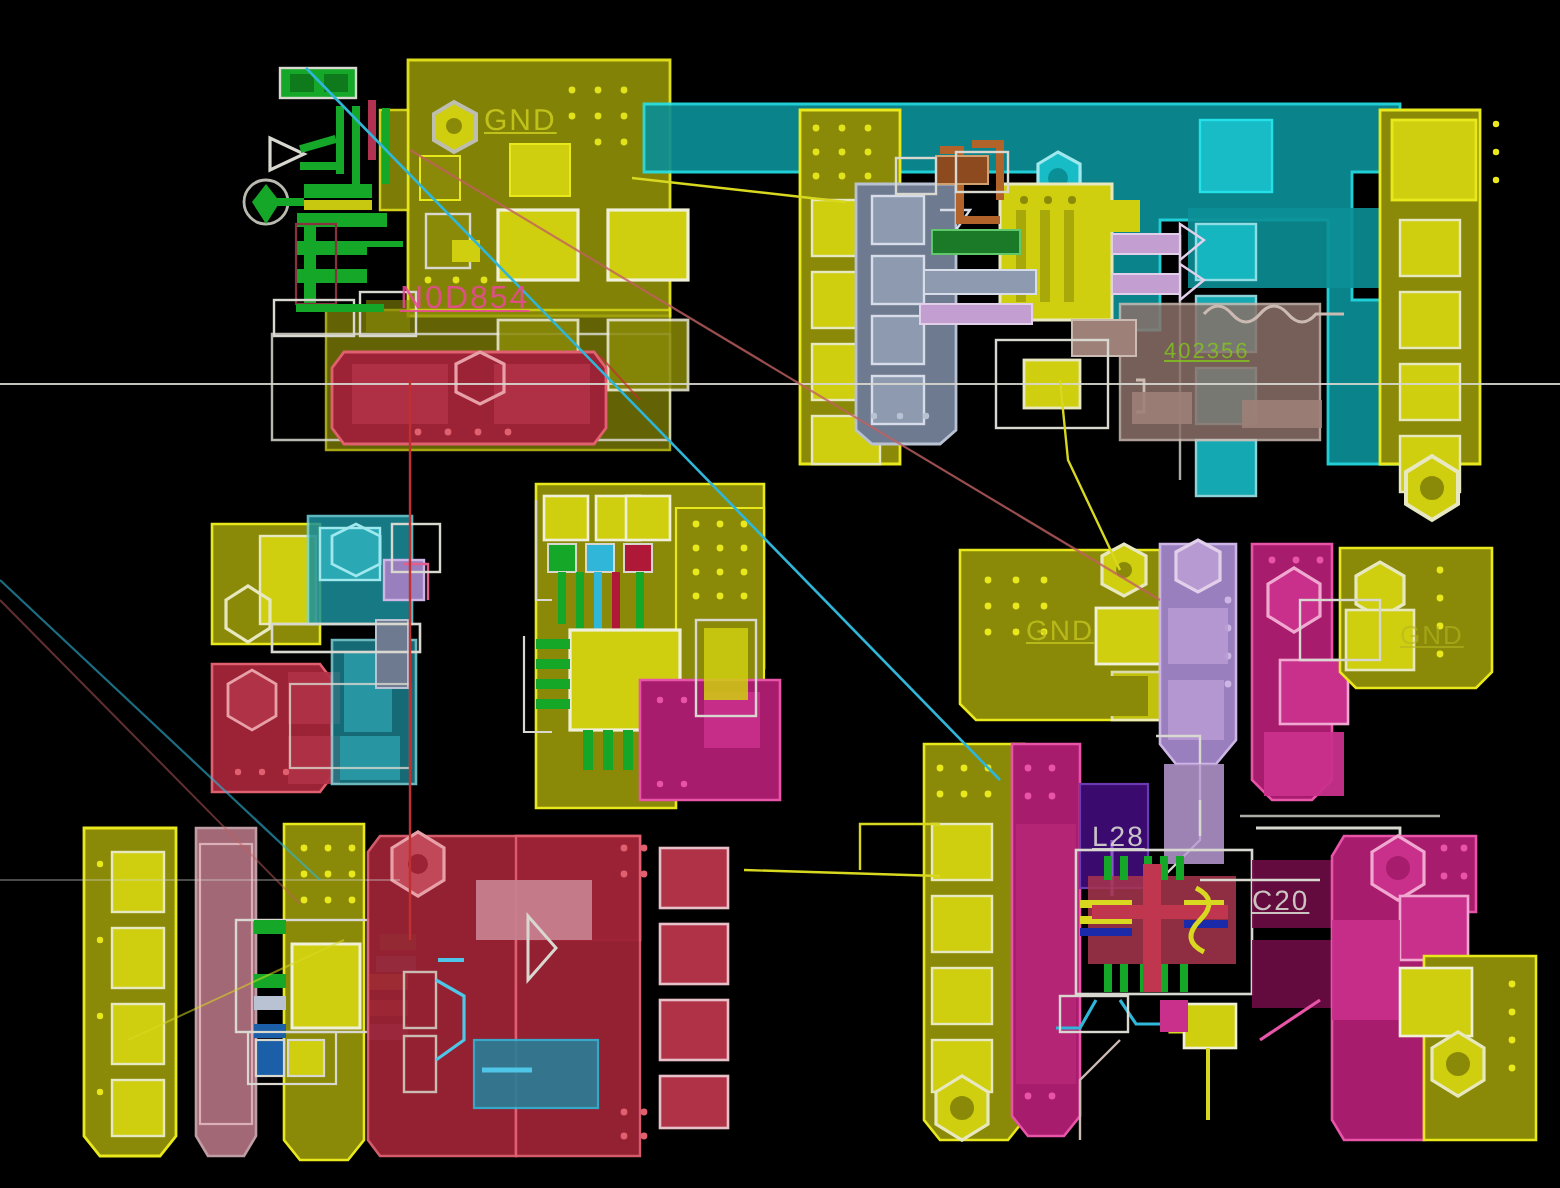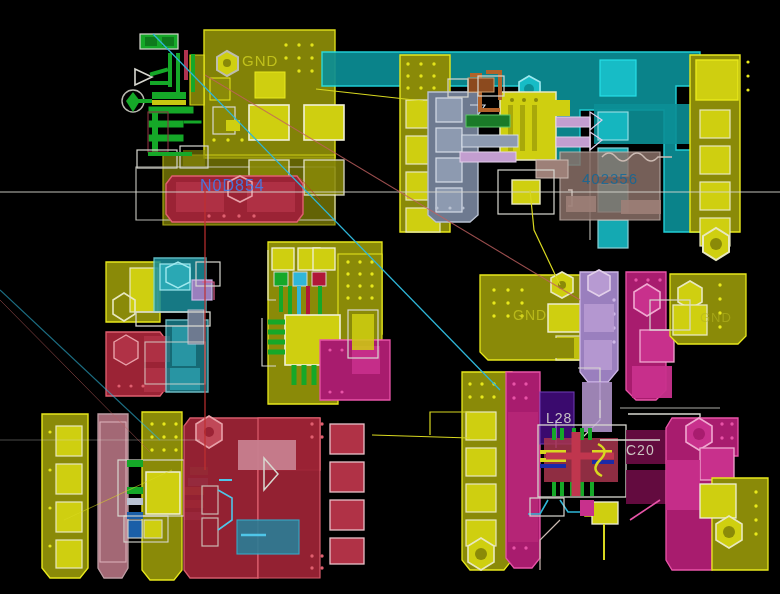--- a/index.html
+++ b/index.html
@@ -2,21 +2,21 @@
 <html><head>
 <meta charset="utf-8">
 <style>
   html,body{margin:0;padding:0;background:#000;}
   #board{
     position:relative;width:780px;height:594px;background:#000;overflow:hidden;
     font-family:"Liberation Sans",sans-serif;
   }
   #board svg{position:absolute;left:0;top:0;width:780px;height:594px;}
   .txt{position:absolute;pointer-events:none;white-space:nowrap;
-       font-family:"Liberation Sans",sans-serif;letter-spacing:1px;}
+       font-family:"Liberation Sans",sans-serif;letter-spacing:1px;text-decoration:underline;}
 </style>
 </head>
 <body>
 
 <div id="board">
 
 <svg viewBox="0 0 780 594" xmlns="http://www.w3.org/2000/svg">
   <defs>
     <g id="padgrid"></g>
   </defs>
@@ -551,23 +551,23 @@
     <path d="M300,178 L320,200" stroke="#c03030" stroke-width="1" opacity="0.7"></path>
     <path d="M64,520 L172,470" stroke="#d8d820" stroke-width="1" opacity="0.55"></path>
     <path d="M0,290 L160,440" stroke="#2fb6d8" stroke-width="1.1" opacity="0.6"></path>
     <path d="M0,300 L150,452" stroke="#c06060" stroke-width="1" opacity="0.5"></path>
   </g>
 </svg>
 
 <div>
   <span class="txt" style="left:242px;top:52px;font-size:15px;color:#d6d622;opacity:.75;">GND</span>
 
-  <span class="txt" style="left:200px;top:141px;font-size:16px;color:#3b82f6;opacity:.85;margin-top:36px;">N0D854</span>
-
-  <span class="txt" style="left:582px;top:170px;font-size:15px;color:#0369a1;opacity:.75;">402356</span>
+  <span class="txt" style="left:200px;top:141px;font-size:16px;color:#ec4899;opacity:.85;">N0D854</span>
+
+  <span class="txt" style="left:582px;top:170px;font-size:11px;color:#84cc16;opacity:.75;">402356</span>
 
   <span class="txt" style="left:513px;top:307px;font-size:14px;color:#c8c820;opacity:.75;">GND</span>
 
   <span class="txt" style="left:700px;top:310px;font-size:13px;color:#b6b620;opacity:.6;">GND</span>
 
   <span class="txt" style="left:546px;top:410px;font-size:14px;color:#d8d8d0;opacity:.9;">L28</span>
 
   <span class="txt" style="left:626px;top:442px;font-size:14px;color:#d8d8d0;opacity:.9;">C20</span>
 </div>
 

